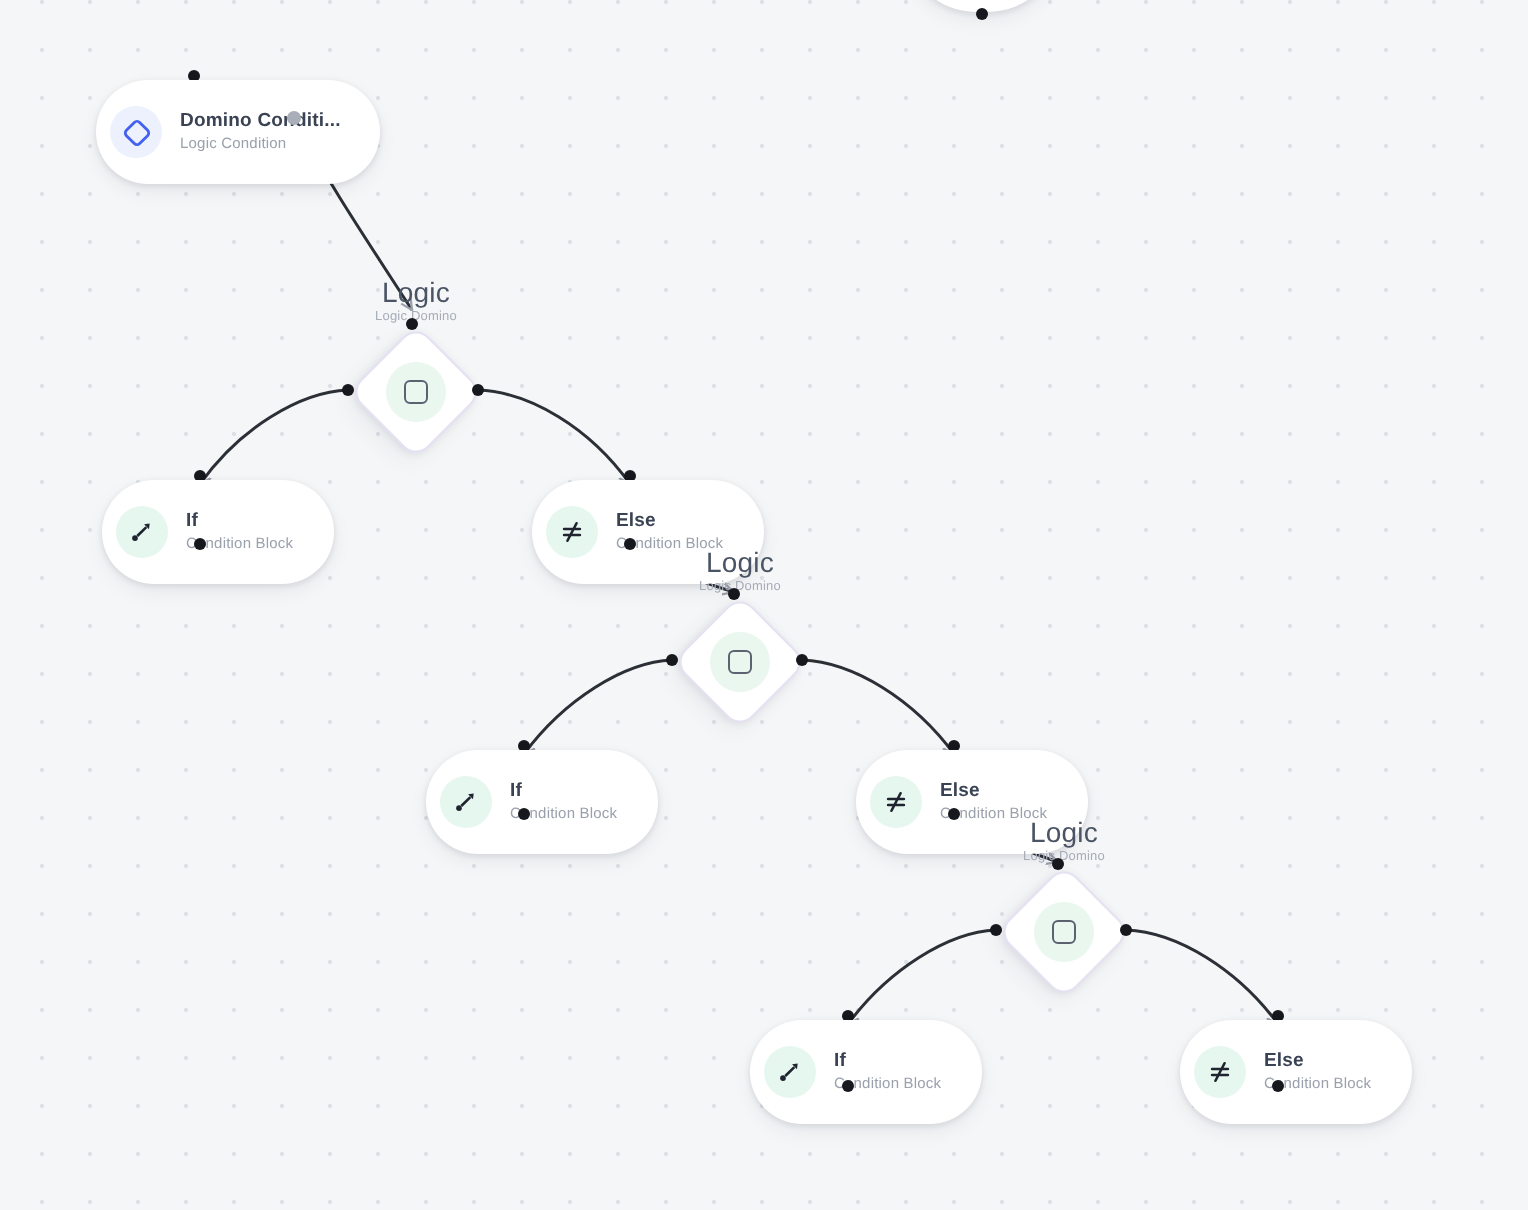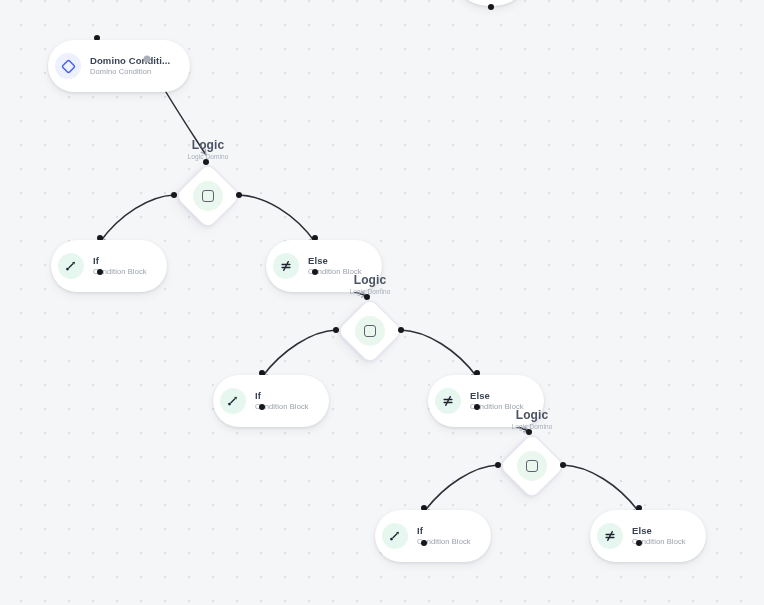--- a/index.html
+++ b/index.html
@@ -106,21 +106,21 @@
   }
 
   
   .edge-label {
     position: absolute;
     text-align: center;
     line-height: 1.1;
     white-space: nowrap;
     transform: translateX(-50%);
   }
-  .edge-label .ttl { font-size: 12px; color: #4b5464; font-weight: 700; }
+  .edge-label .ttl { font-size: 14px; color: #4b5464; font-weight: 400; }
   .edge-label .sub { font-size: 6.5px; color: #a6acb8; margin-top: 1px; }
 
   
   .handle {
     position: absolute;
     width: 6px;
     height: 6px;
     border-radius: 50%;
     background: #16181d;
     transform: translate(-50%, -50%);
@@ -174,21 +174,21 @@
   <div class="handle" style="left:97px; top:38px;"></div>
   <div class="node" style="left:48px; top:40px;">
     <div class="pill wide">
       <div class="ico ico-blue">
         <svg width="15" height="15" viewBox="0 0 16 16">
           <rect x="3" y="3" width="10" height="10" rx="2" transform="rotate(45 8 8)" fill="none" stroke="#4361ee" stroke-width="1.5"></rect>
         </svg>
       </div>
       <div class="labels">
         <span class="ttl">Domino Conditi...</span>
-        <span class="sub">Domino Condition</span>
+        <span class="sub">Logic Condition</span>
       </div>
     </div>
   </div>
   <div class="handle gray" style="left:147px; top:59px;"></div>
 
   <div class="edge-label" style="left:208px; top:139px;">
     <div class="ttl">Logic</div>
     <div class="sub">Logic Domino</div>
   </div>
   <div class="handle" style="left:206px; top:162px;"></div>

